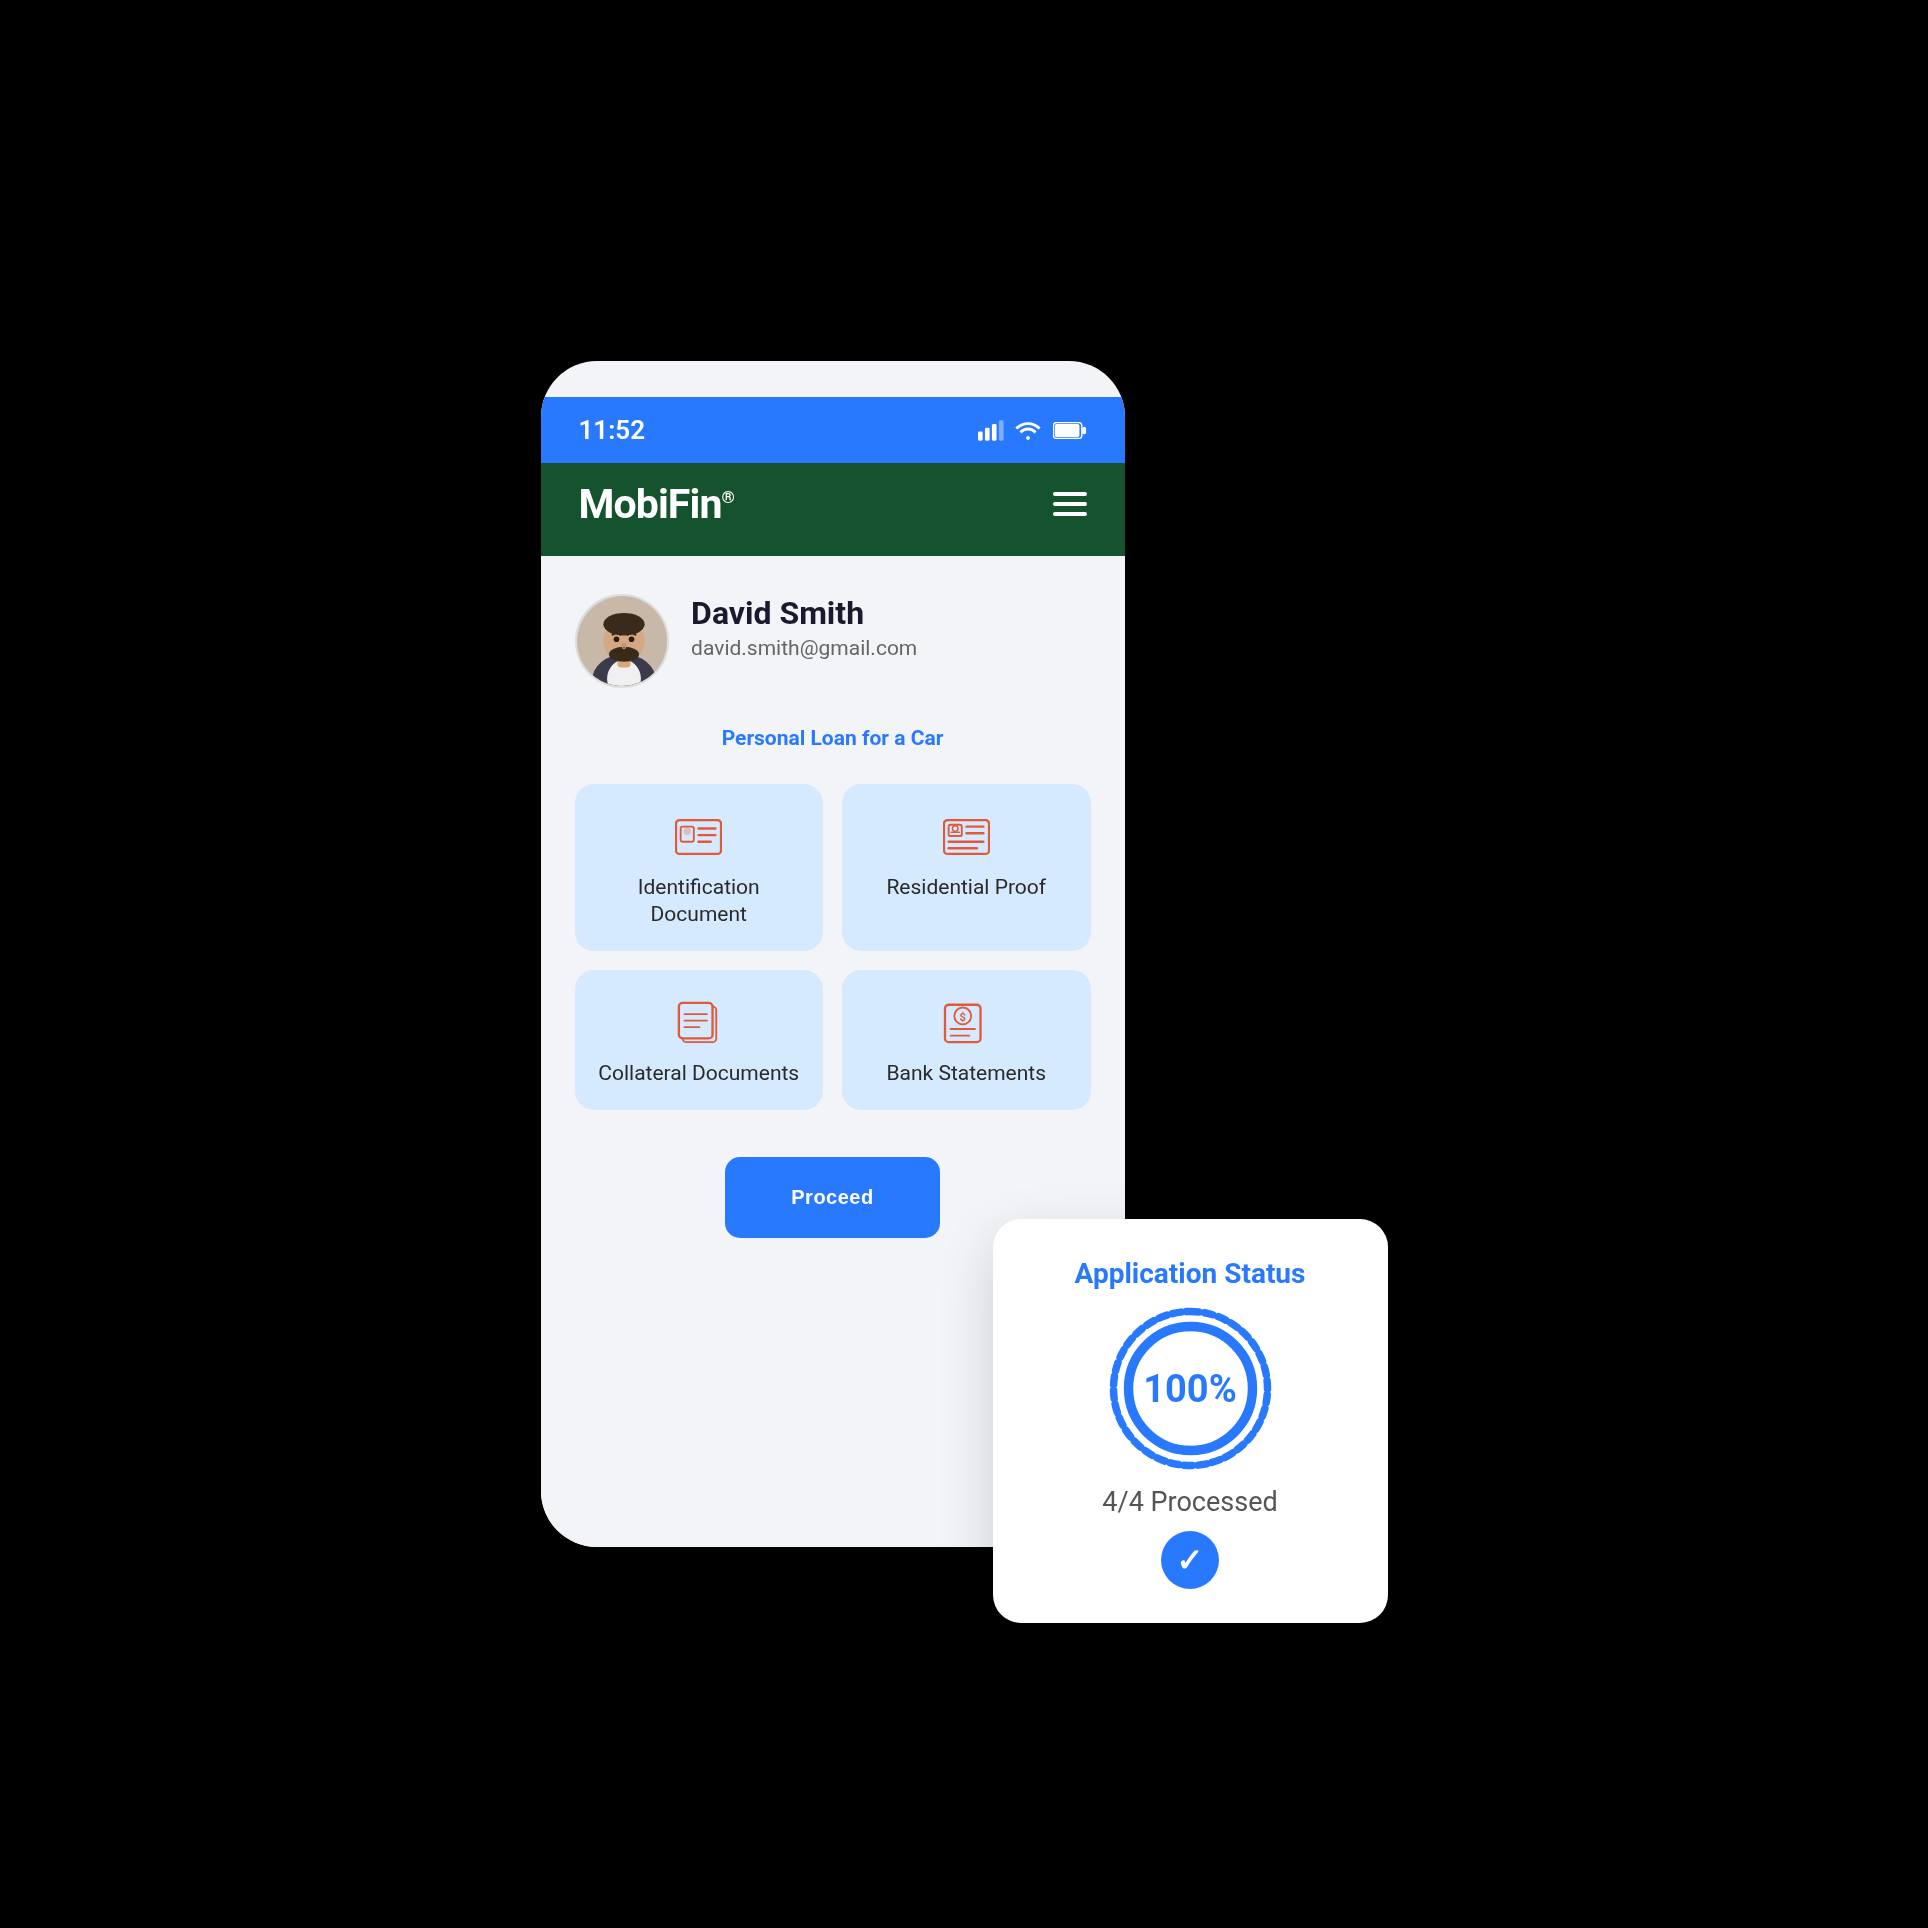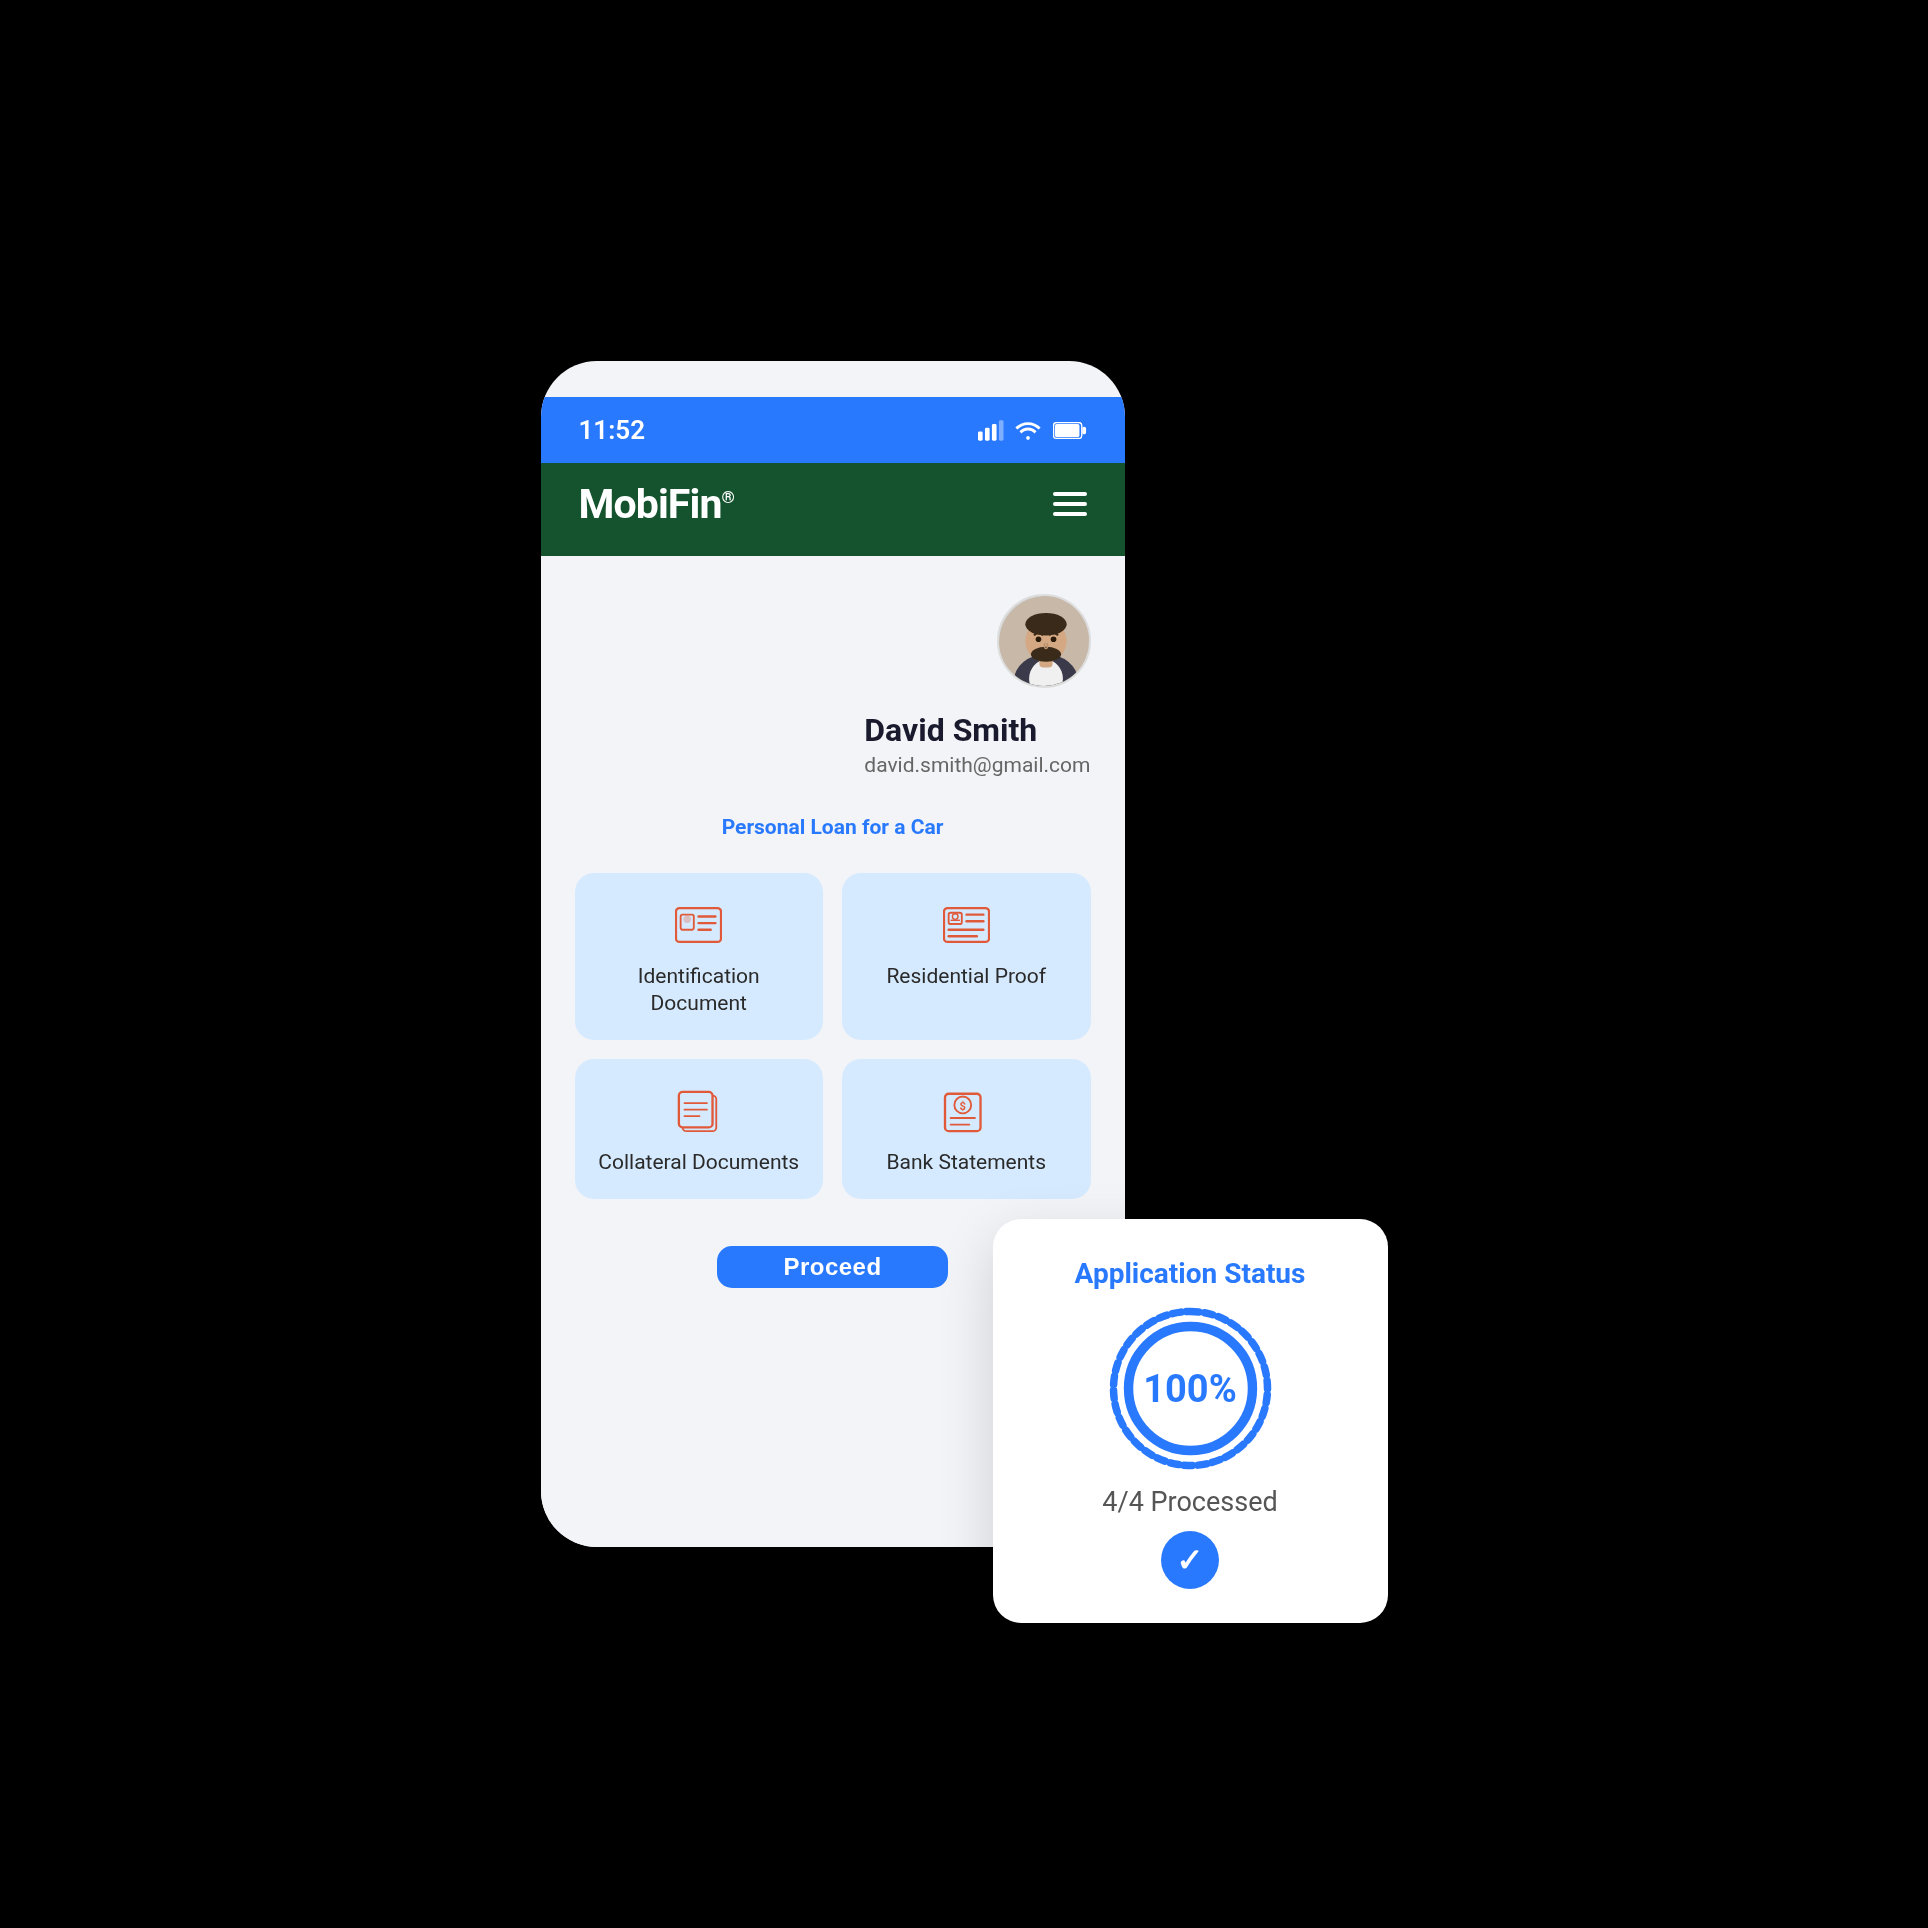--- a/index.html
+++ b/index.html
@@ -90,24 +90,23 @@
     .phone-body {
       padding: 38px 34px 38px 34px;
       background: #f2f4f7;
       height: calc(100% - 132px);
       overflow: hidden;
     }
 
     
     .user-profile {
       display: flex;
-      align-items: flex-end;
+      align-items: flex-start;
       gap: 22.6px;
       margin-bottom: 38px;
-      flex-direction: column;
     }
 
     .avatar {
       width: 94px;
       height: 94px;
       border-radius: 50%;
       background: #ccc;
       overflow: hidden;
       flex-shrink: 0;
       border: 2.8px solid #ddd;
@@ -171,22 +170,22 @@
       text-align: center;
       line-height: 1.3;
     }
 
     
     .proceed-btn {
       background: #2979ff;
       color: #fff;
       border: none;
       border-radius: 15px;
-      padding: 7px 66px;
-      font-size: 24px;
+      padding: 29px 66px;
+      font-size: 20px;
       font-weight: 700;
       cursor: pointer;
       display: block;
       margin: 0 auto;
       letter-spacing: 0.5px;
     }
 
     
     .status-card {
       position: absolute;

